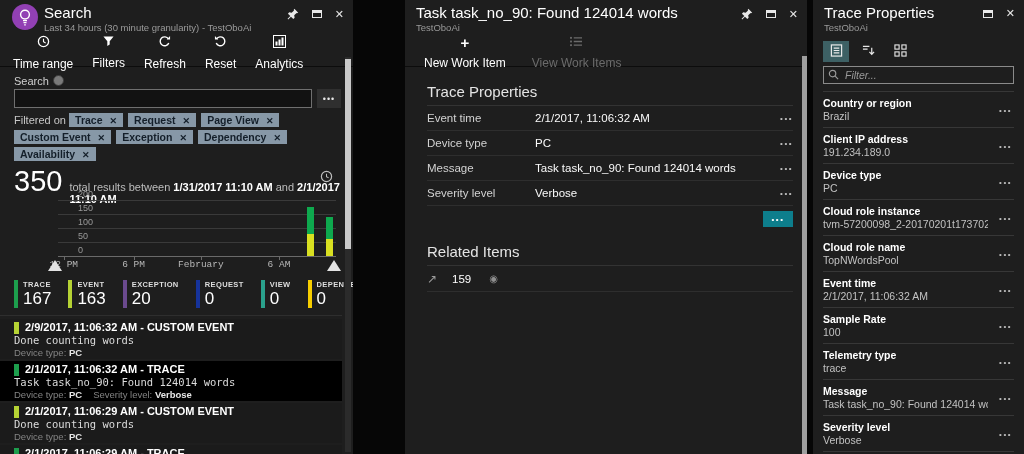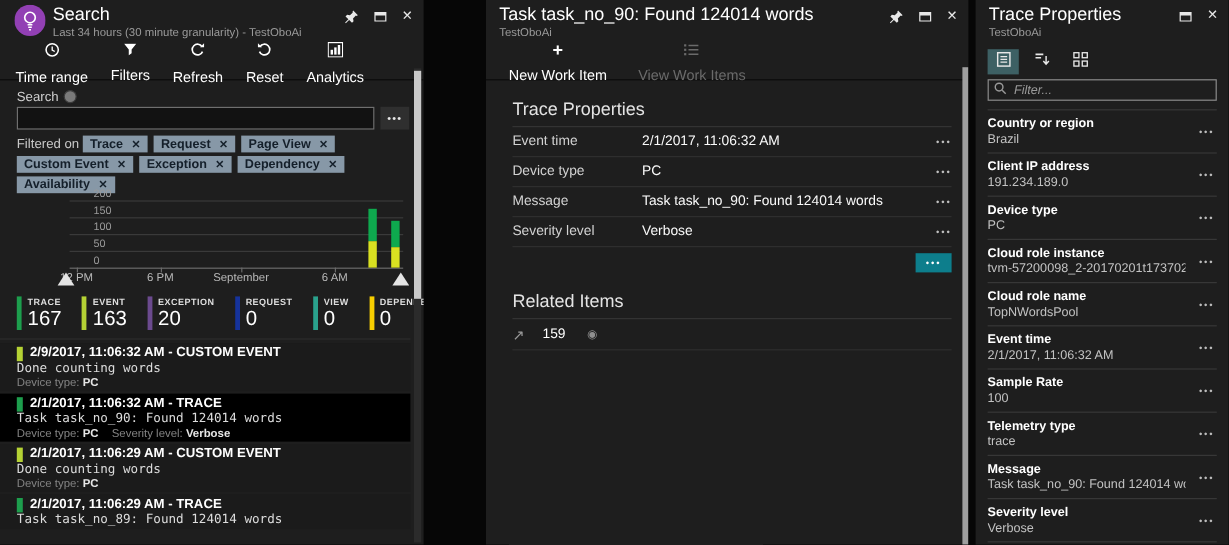--- a/index.html
+++ b/index.html
@@ -44,21 +44,21 @@
   .res-text{font-size:11px;color:#bdbdbd;}
   .res-text b{color:#fff;}
   .res-clock{position:absolute;right:8px;top:3px;}
 
   .chart{position:relative;margin-top:2px;height:76px;}
   .plot{position:absolute;left:58px;right:17px;top:2px;height:56px;}
   .gridline{position:absolute;left:0;right:0;height:1px;background:#3a3a3a;}
   .gridline.axisline{background:#6a6a6a;}
   .ytick{position:absolute;left:20px;font-size:9px;color:#9a9a9a;line-height:10px;}
   .xtickmark{position:absolute;width:1px;height:4px;background:#6a6a6a;top:56px;}
-  .xlabels{position:absolute;left:58px;right:17px;top:61px;height:12px;}
+  .xlabels{position:absolute;left:58px;right:17px;top:61px;height:12px;font-family:Liberation Mono, monospace;}
   .xlabel{position:absolute;transform:translateX(-50%);font-size:9.5px;color:#b8b8b8;white-space:nowrap;}
   .chart-bar{position:absolute;bottom:0;width:7px;display:flex;flex-direction:column;}
   .chart-bar div{width:100%;}
   .tri{position:absolute;width:0;height:0;border-left:7px solid transparent;border-right:7px solid transparent;
        border-bottom:11px solid #e4e4e4;cursor:ew-resize;}
   .tri-left{left:48px;top:62px;}
   .tri-right{right:12px;top:62px;}
 
   .counters{display:flex;margin:6px 12px 0 14px;gap:17px;}
   .counter{border-left:4px solid #888;padding-left:5px;cursor:pointer;}
@@ -204,20 +204,33 @@
       <span class="chip"><span>Custom Event</span><span class="chip-x">✕</span></span>
     
       <span class="chip"><span>Exception</span><span class="chip-x">✕</span></span>
     
       <span class="chip"><span>Dependency</span><span class="chip-x">✕</span></span>
     
       <span class="chip"><span>Availability</span><span class="chip-x">✕</span></span>
     </span>
   </div>
 
+  <div class="results-row">
+    <span class="res-count">350</span>
+    <span class="res-text">
+      <span>total results between</span>
+      <b>1/31/2017 11:10 AM</b>
+      <span>and</span>
+      <b>2/1/2017 11:10 AM</b>
+    </span>
+    <span class="res-clock"><svg width="13" height="13" viewBox="0 0 14 14">
+          <circle cx="7" cy="7" r="5.5" fill="none" stroke="#bdbdbd" stroke-width="1.3"></circle>
+          <path d="M7 4v3.2l2.3 1.3" fill="none" stroke="#bdbdbd" stroke-width="1.1"></path>
+        </svg></span>
+  </div>
 
   <div class="chart">
     <div class="plot">
         <div class="gridline" style="top: 0px;"></div>
         <div class="ytick" style="top: -11px;">200</div>
         <div class="gridline" style="top: 14px;"></div>
         <div class="ytick" style="top: 3px;">150</div>
         <div class="gridline" style="top: 28px;"></div>
         <div class="ytick" style="top: 17px;">100</div>
         <div class="gridline" style="top: 42px;"></div>
@@ -233,21 +246,21 @@
           <div style="height: 22.4px; background: rgb(217, 224, 33);"></div>
         </div>
         <div class="chart-bar" style="left: calc(97.5% - 3px); height: 39.2px;">
           <div style="height: 21.84px; background: rgb(14, 169, 78);"></div>
           <div style="height: 17.36px; background: rgb(217, 224, 33);"></div>
         </div>
       </div>
     <div class="xlabels">
         <div class="xlabel" style="left: 2.1%;">12 PM</div>
         <div class="xlabel" style="left: 27.2%;">6 PM</div>
-        <div class="xlabel" style="left: 51.4%;">September</div>
+        <div class="xlabel" style="left: 51.4%;">February</div>
         <div class="xlabel" style="left: 79.5%;">6 AM</div>
       </div>
     <div class="tri tri-left"></div>
     <div class="tri tri-right"></div>
   </div>
 
   <div class="counters">
     <span class="counter" style="border-left-color: rgb(29, 158, 77);">
       <div class="c-label">TRACE</div>
       <div class="c-value">167</div>

